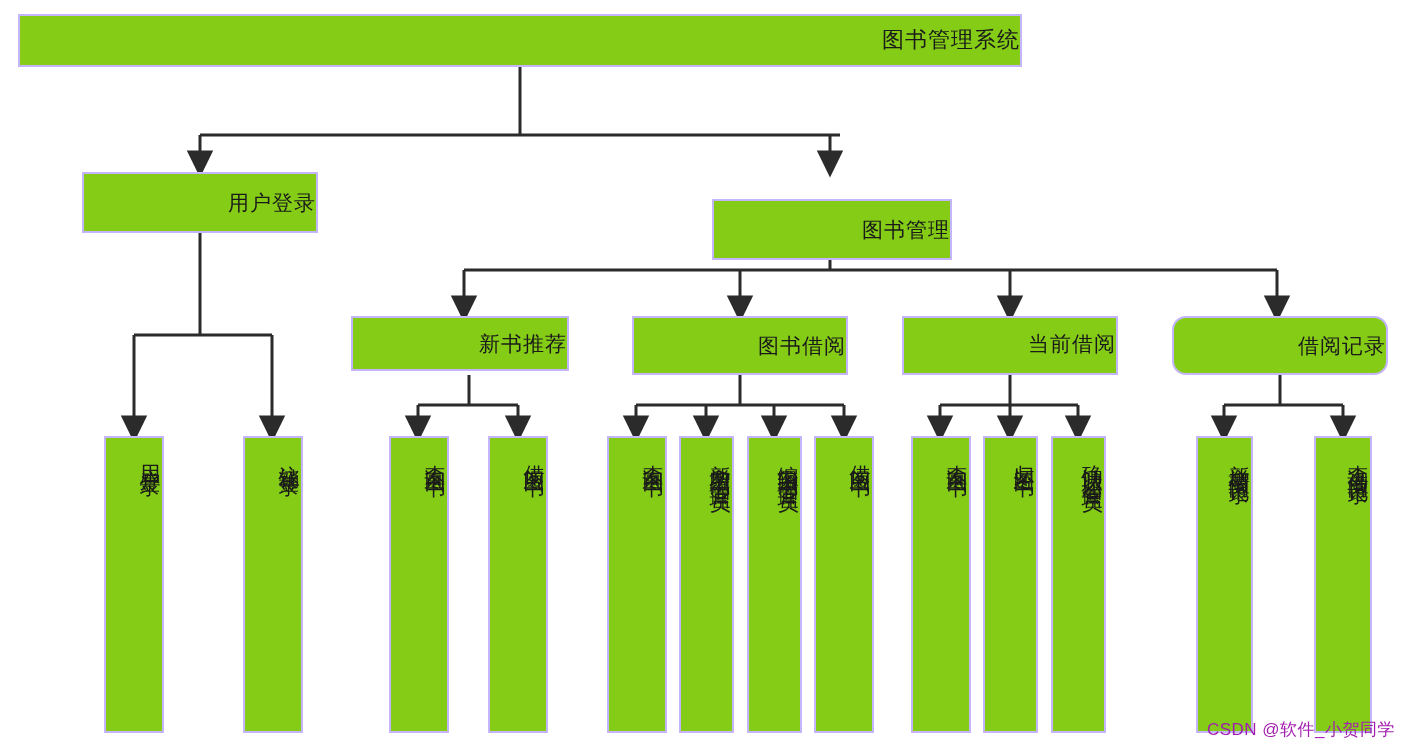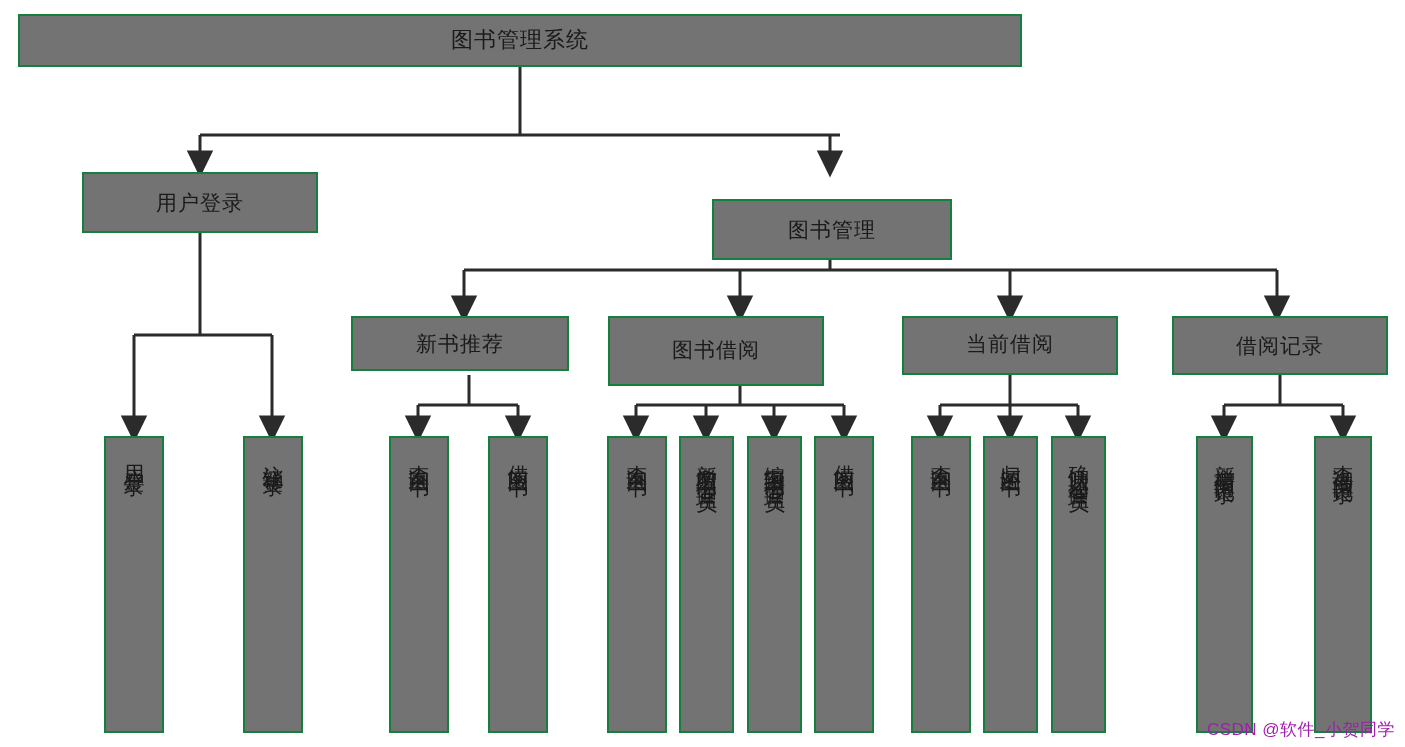--- a/index.html
+++ b/index.html
@@ -21,25 +21,25 @@
     position: absolute;
     left: 0;
     top: 0;
     width: 1405px;
     height: 747px;
     pointer-events: none;
   }
   .node {
     position: absolute;
     box-sizing: border-box;
-    border: 2px solid #15803d;
-    background: #737373;
+    border: 2px solid #c4b5fd;
+    background: #84cc16;
     display: flex;
     align-items: center;
-    justify-content: center;
+    justify-content: flex-end;
     color: #1a1a1a;
   }
   .node-h {
     font-size: 21px;
     letter-spacing: 1px;
     line-height: 1.2;
   }
   .node-root {
     font-size: 22px;
   }
@@ -131,29 +131,29 @@
   </div>
 
   <div class="node node-h" style="left:712px; top:172px; width:240px; height:61px;margin-top:27px;">
     <span>图书管理</span>
   </div>
 
   <div class="node node-h" style="left:351px; top:316px; width:218px; height:55px;">
     <span>新书推荐</span>
   </div>
 
-  <div class="node node-h" style="left:608px; top:316px; width:216px; height:70px;font-family:Liberation Serif, serif;">
+  <div class="node node-h" style="left:632px; top:316px; width:216px; height:59px;">
     <span>图书借阅</span>
   </div>
 
   <div class="node node-h" style="left:902px; top:316px; width:216px; height:59px;font-family:Liberation Mono, monospace;">
     <span>当前借阅</span>
   </div>
 
-  <div class="node node-h" style="left:1172px; top:316px; width:216px; height:59px;">
+  <div class="node node-h" style="left:1172px; top:316px; width:216px; height:59px;border-radius:14px;">
     <span>借阅记录</span>
   </div>
 
   <div class="node node-v" style="left:104px; top:436px; width:60px; height:297px;">
     <span class="vlabel">用户登录</span>
   </div>
 
   <div class="node node-v" style="left:243px; top:436px; width:60px; height:297px;">
     <span class="vlabel">注销登录</span>
   </div>

